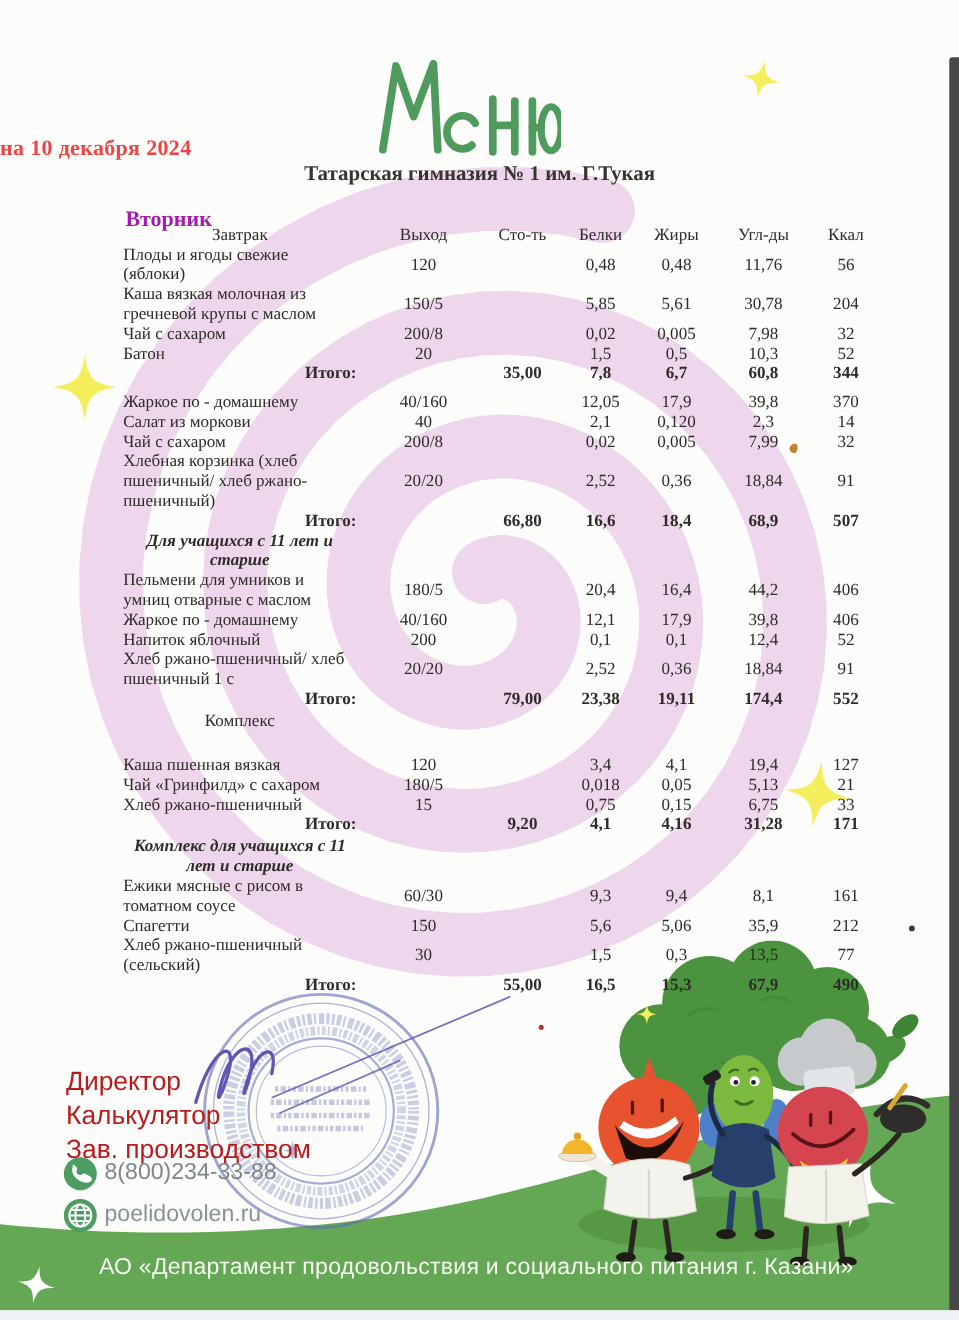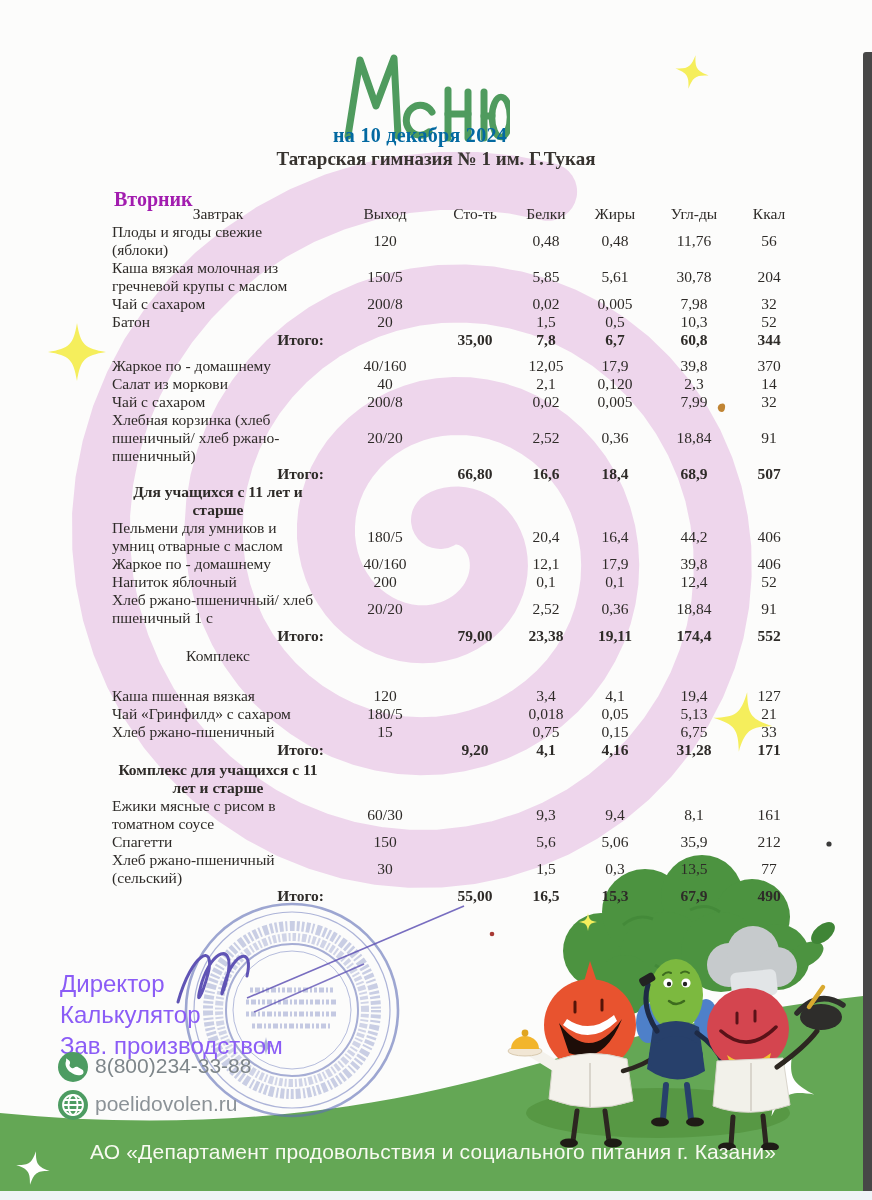--- a/index.html
+++ b/index.html
@@ -10,39 +10,39 @@
   
   #bg-art{left:0;top:0;z-index:1;}
   #characters{z-index:3;}
   #menu-area{z-index:4;}
   #stamp-area{z-index:5;}
   #footer-text{z-index:6;}
   #banner{z-index:6;}
   #scan-right,#scan-bottom{z-index:7;}
   
   #menu-logo{left:340px;top:50px;z-index:4;}
-  #date-line{left:0;top:124px;width:840px;text-align:center;font-size:20px;font-weight:bold;color:#0369a1;z-index:4;letter-spacing:.3px;}
+  #date-line{left:0;top:124px;width:840px;text-align:left;font-size:20px;font-weight:bold;color:#ef4444;z-index:4;letter-spacing:.3px;}
   #school-line{left:0;top:148px;width:872px;text-align:center;font-size:19px;font-weight:bold;color:#37332f;z-index:4;}
   .vh{position:absolute;width:1px;height:1px;overflow:hidden;clip:rect(0 0 0 0);}
   
   #weekday{left:114px;top:188px;font-size:20px;font-weight:bold;color:#a21caf;z-index:4;}
   #menu-area{left:112px;top:205px;width:694px;}
   table{border-collapse:collapse;table-layout:fixed;width:690px;}
   td,th{font-size:15.5px;line-height:18px;font-weight:normal;color:#2e2b28;vertical-align:middle;
         padding:0;text-align:center;overflow:visible;}
   col.c-name{width:222px;} col.c-out{width:102px;} col.c-cost{width:78px;}
   col.c-prot{width:64px;} col.c-fat{width:74px;} col.c-carb{width:84px;} col.c-kcal{width:66px;}
   td.name{text-align:left;padding-right:14px;margin-left:12px;}
   td.sec{text-align:center;padding-right:10px;}
-  .em{font-weight:bold;}
+  .em{font-weight:bold;font-style:italic;}
   tr.totals td{font-weight:bold;}
   td.tot-label{text-align:right;padding-right:10px;font-weight:bold;}
   tr.spacer td{font-size:1px;line-height:1px;}
   
-  .role{position:absolute;left:60px;font-size:24px;color:#8b5cf6;font-family:"Liberation Sans",sans-serif;z-index:6;}
+  .role{position:absolute;left:60px;font-size:24px;color:#b91c1c;font-family:"Liberation Sans",sans-serif;z-index:6;}
   #phone-text{left:95px;top:1054px;font-size:21px;color:#7e868a;font-family:"Liberation Sans",sans-serif;z-index:6;}
   #site-text{left:95px;top:1092px;font-size:21px;color:#8b9297;font-family:"Liberation Sans",sans-serif;z-index:6;}
   #phone-badge{left:57px;top:1051px;z-index:6;}
   #globe-badge{left:57px;top:1089px;z-index:6;}
   #banner{left:0;top:1140px;width:866px;text-align:center;font-size:21px;color:#f7faf0;
           font-family:"Liberation Sans",sans-serif;letter-spacing:.2px;}
   #scan-right{left:863px;top:52px;width:9px;height:1140px;background:#474747;border-radius:3px 0 0 0;}
   #scan-bottom{left:0;top:1191px;width:872px;height:9px;background:#eff3f7;}
 </style>
 </head>

